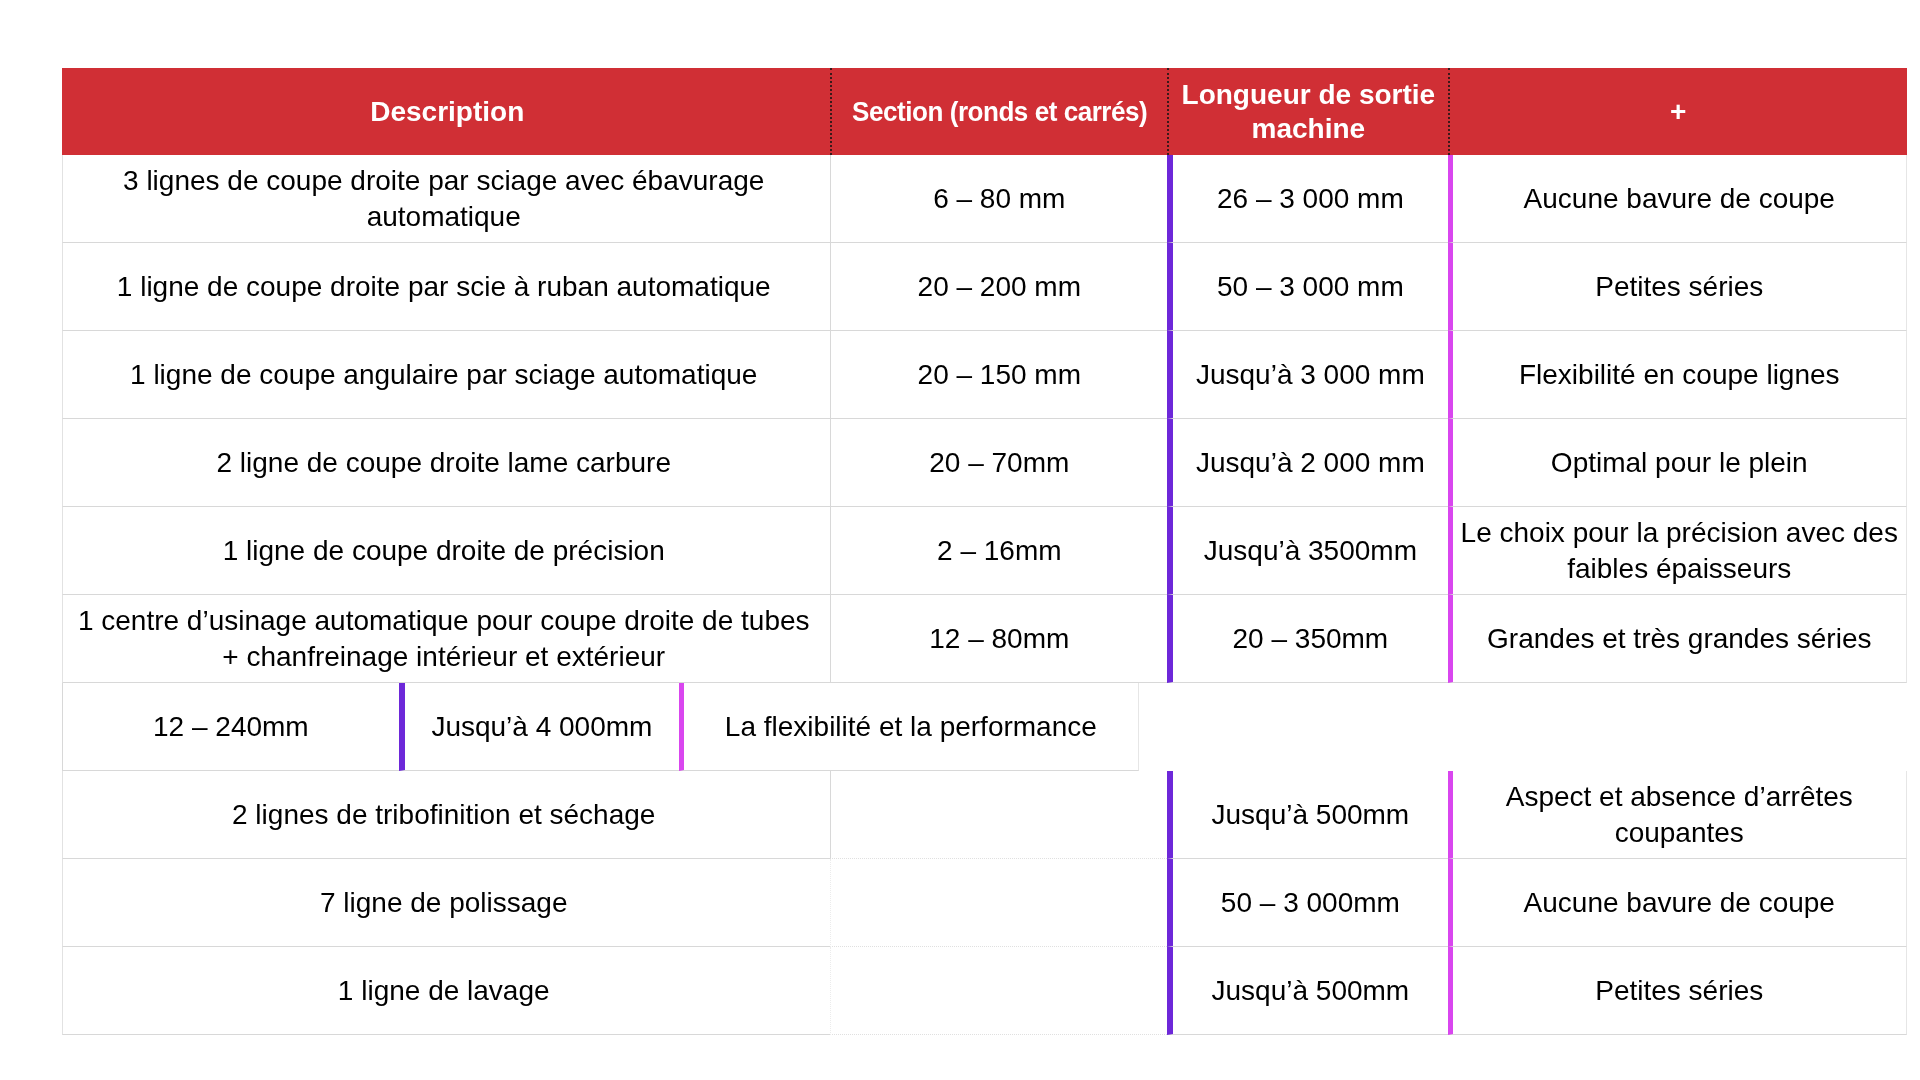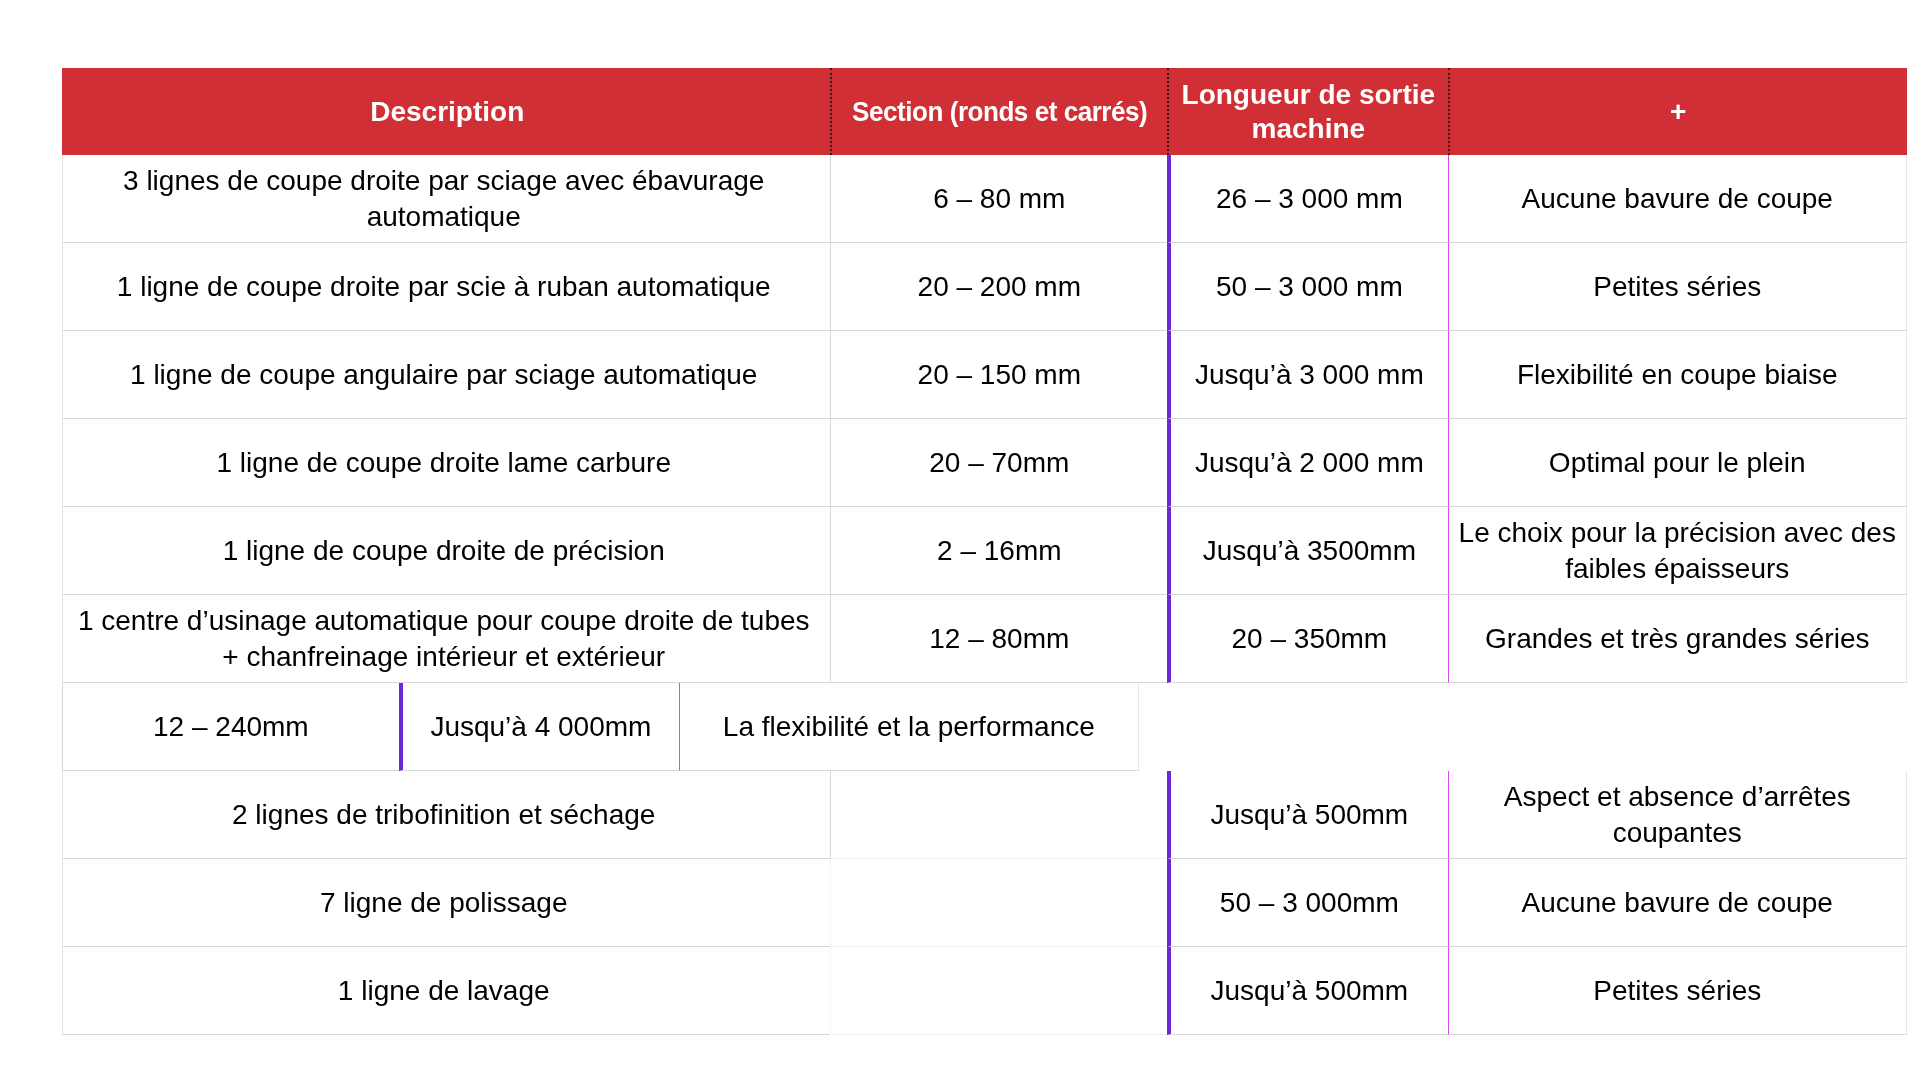--- a/index.html
+++ b/index.html
@@ -54,22 +54,22 @@
     font-size: 28px;
     line-height: 1.28;
     box-sizing: border-box;
     border-bottom: 1px solid #D8D8D8;
     white-space: pre-line;
     padding: 0 14px;
   }
   
   .c0 { width: 41.65%; border-left: 1px solid #E2E2E2; padding-left: 8px; }
   .c1 { width: 18.25%; border-left: 1px solid #D8D8D8; }
-  .c2 { width: 15.20%; border-left: 4px solid #6d28d9; }
-  .c3 { width: 24.90%; border-left: 1px solid #d946ef; border-right: 1px solid #E6E6E6; padding: 0 8px; }
+  .c2 { width: 15.20%; border-left: 6px solid #6d28d9; }
+  .c3 { width: 24.90%; border-left: 5px solid #d946ef; border-right: 1px solid #E6E6E6; padding: 0 8px; }
   .th.c0, .th.c1, .th.c2, .th.c3 { border-left: none; border-right: none; }
   .th + .th { border-left: 2px dotted rgba(20,20,20,0.8); }
   
   .td.empty { border-bottom: 1px dotted #E0E0E0; }
   .td.empty.noleft { border-left: 1px dotted #ECECEC; }
 </style>
 </head>
 <body>
 
 <div class="page">
@@ -101,25 +101,25 @@
       <div class="td c0">1 ligne de coupe droite par scie à ruban automatique</div>
       <div class="td c1">20 – 200 mm</div>
       <div class="td c2">50 – 3 000 mm</div>
       <div class="td c3">Petites séries</div>
     </div>
 
     <div class="tr">
       <div class="td c0">1 ligne de coupe angulaire par sciage automatique</div>
       <div class="td c1">20 – 150 mm</div>
       <div class="td c2">Jusqu’à 3 000 mm</div>
-      <div class="td c3">Flexibilité en coupe biaise</div>
+      <div class="td c3">Flexibilité en coupe lignes</div>
     </div>
 
     <div class="tr">
-      <div class="td c0">1 ligne de coupe droite lame carbure</div>
+      <div class="td c0">2 ligne de coupe droite lame carbure</div>
       <div class="td c1">20 – 70mm</div>
       <div class="td c2">Jusqu’à 2 000 mm</div>
       <div class="td c3">Optimal pour le plein</div>
     </div>
 
     <div class="tr">
       <div class="td c0">1 ligne de coupe droite de précision</div>
       <div class="td c1">2 – 16mm</div>
       <div class="td c2">Jusqu’à 3500mm</div>
       <div class="td c3">Le choix pour la précision avec des

